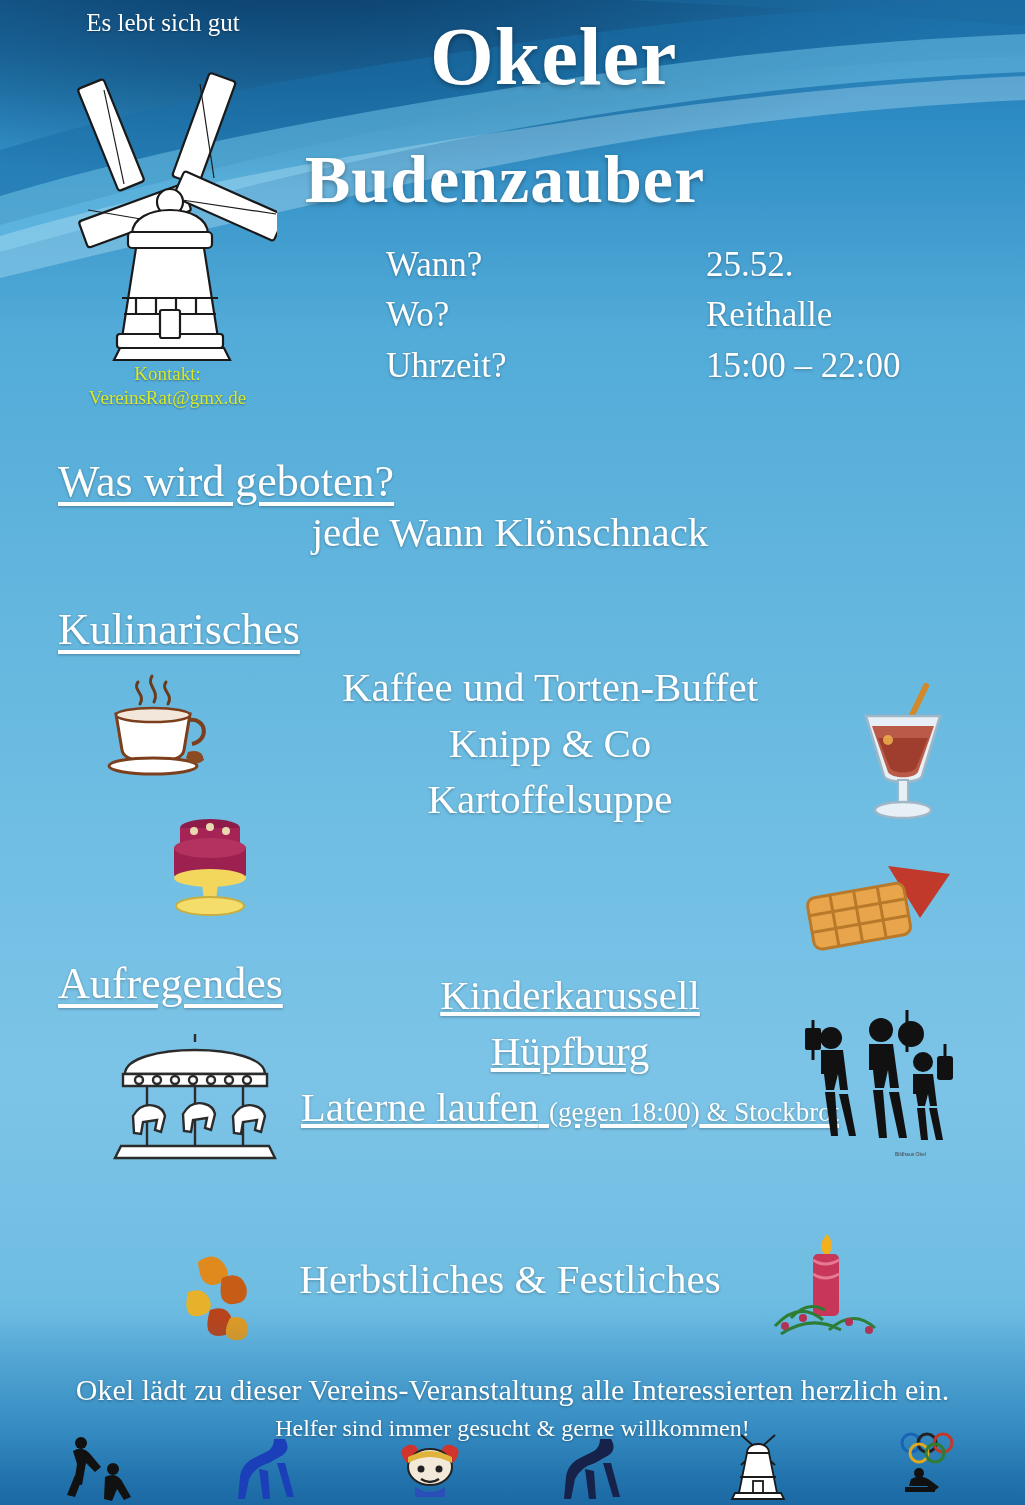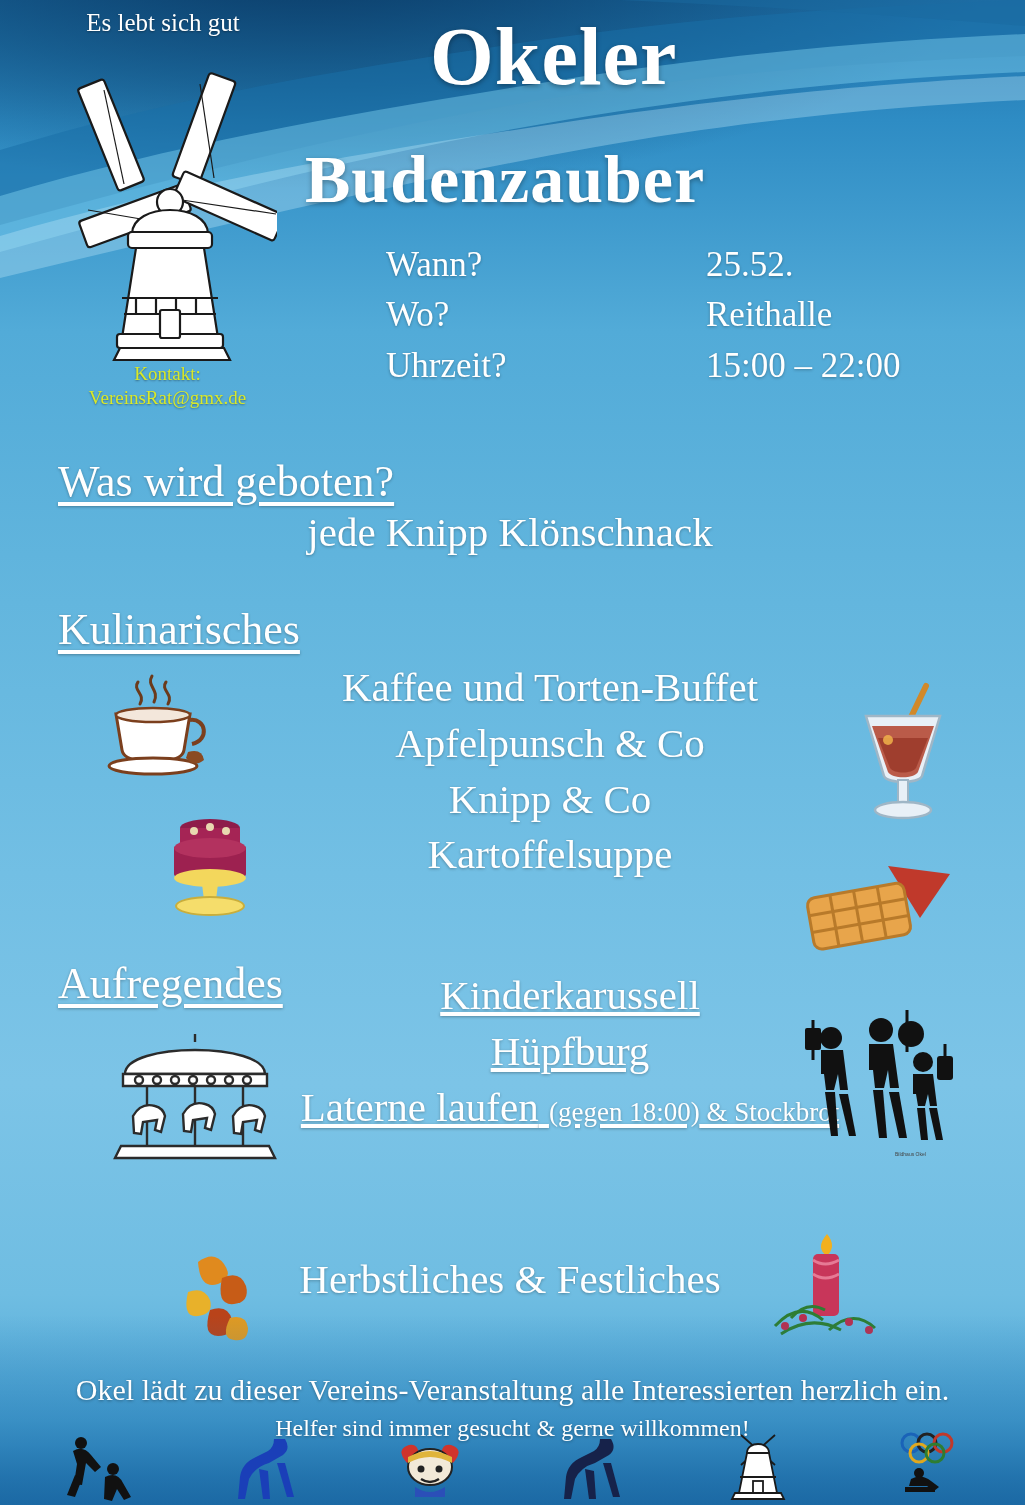--- a/index.html
+++ b/index.html
@@ -283,27 +283,26 @@
       <div class="a">Reithalle</div>
     </div>
     <div class="row">
       <div class="q">Uhrzeit?</div>
       <div class="a">15:00 – 22:00</div>
     </div>
   </div>
 
   <div class="section-head" id="geboten-head">Was wird geboten?</div>
   <div class="center-lines" id="geboten-line">
-    <div>jede Knipp Klönschnack</div>
+    <div>jede Wann Klönschnack</div>
   </div>
 
   <div class="section-head" id="kulinarisch-head">Kulinarisches</div>
   <div class="center-lines" id="kulinarisch-list">
     <div>Kaffee und Torten-Buffet</div>
-    <div>Apfelpunsch &amp; Co</div>
     <div>Knipp &amp; Co</div>
     <div>Kartoffelsuppe</div>
   </div>
 
   <svg class="art" id="coffee-art" viewBox="0 0 120 110">
     <g fill="none" stroke="#6b3a1b" stroke-width="3" stroke-linecap="round">
       <path d="M40,14 C34,22 48,26 42,36"></path>
       <path d="M54,8 C48,18 62,22 56,34"></path>
       <path d="M68,14 C62,22 76,26 70,36"></path>
     </g>

